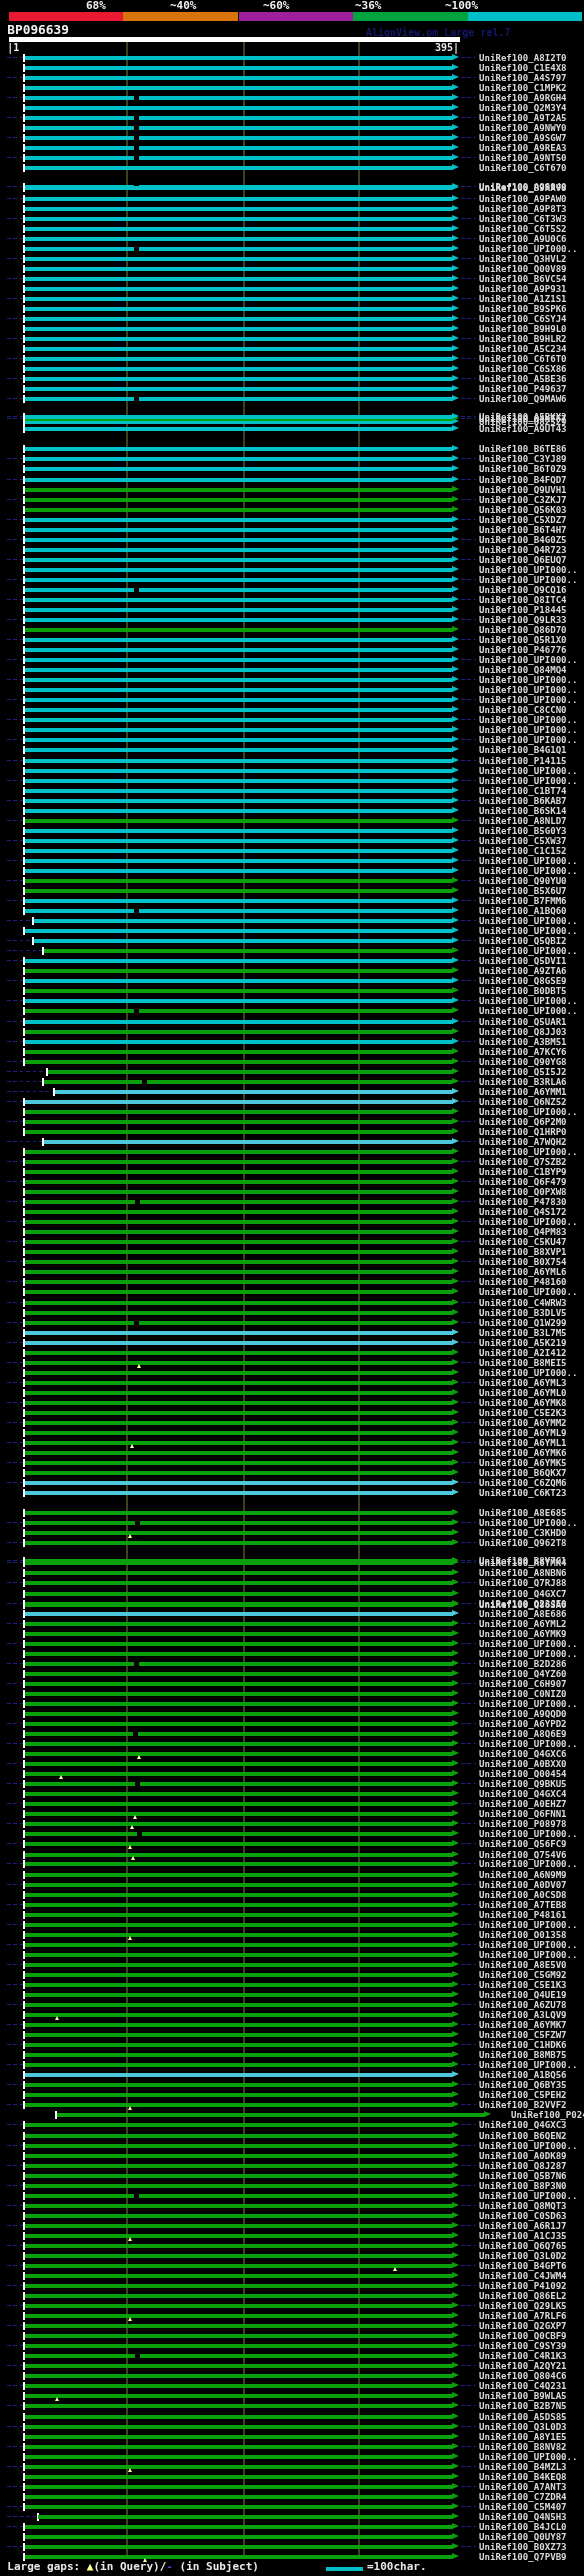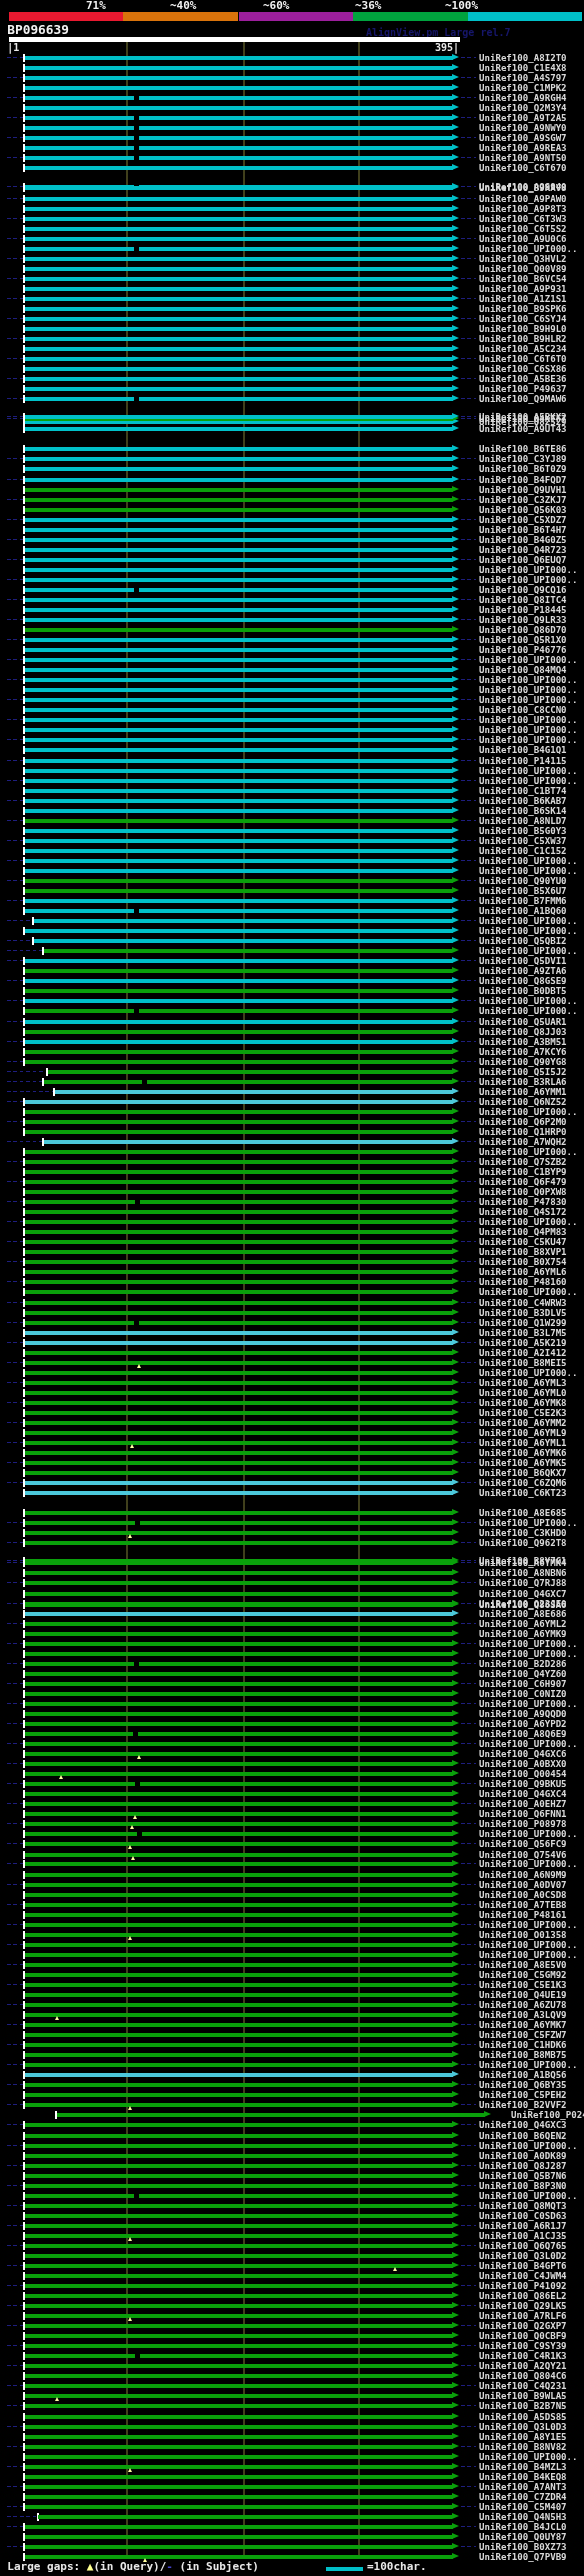--- a/index.html
+++ b/index.html
@@ -30,21 +30,21 @@
   #legend-left{left:7.3px;top:2561px;font:bold 11px/12px "DejaVu Sans Mono",monospace;color:#e8e8e8;white-space:pre;}
   #legend-left .y{color:#ffff90;} #legend-left .b{color:#4444cc;}
   #legend-swatch{left:326px;top:2567px;width:37px;height:3.7px;background:#00bfc8;}
   #legend-right{left:367px;top:2561px;font:bold 11px/12px "DejaVu Sans Mono",monospace;color:#e8e8e8;}
 </style>
 </head>
 <body>
 
 <div id="stage">
 
-  <span class="abs scale-label sl0">71%</span>
+  <span class="abs scale-label sl0">68%</span>
   <span class="abs scale-label sl1">~40%</span>
   <span class="abs scale-label sl2">~60%</span>
   <span class="abs scale-label sl3">~36%</span>
   <span class="abs scale-label sl4">~100%</span>
 
   <div id="scale-bar">
       <div class="abs seg" style="left: 9.1px; width: 114px; background: rgb(232, 25, 48);"></div>
       <div class="abs seg" style="left: 123px; width: 115px; background: rgb(217, 115, 11);"></div>
       <div class="abs seg" style="left: 239px; width: 114px; background: rgb(156, 31, 156);"></div>
       <div class="abs seg" style="left: 353px; width: 115px; background: rgb(0, 163, 62);"></div>

